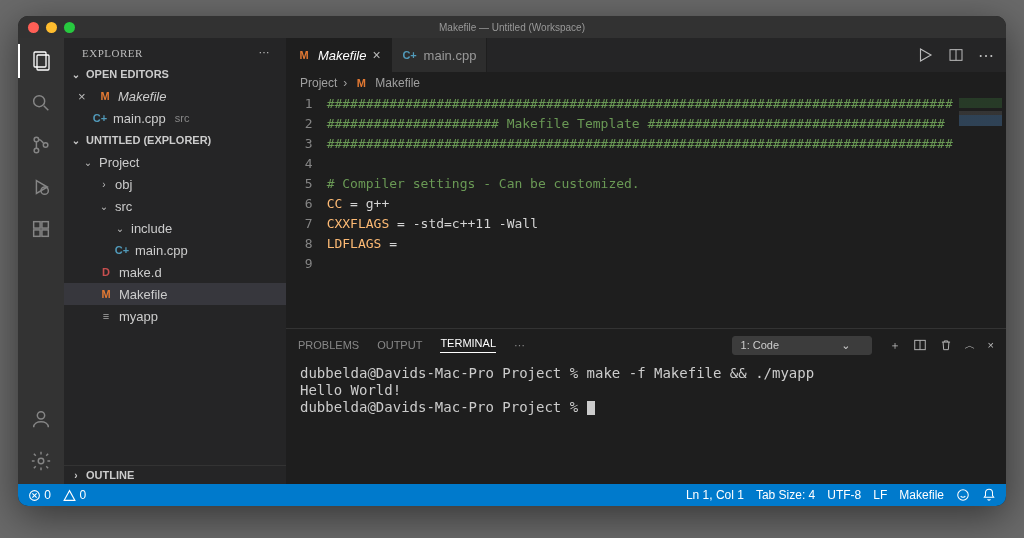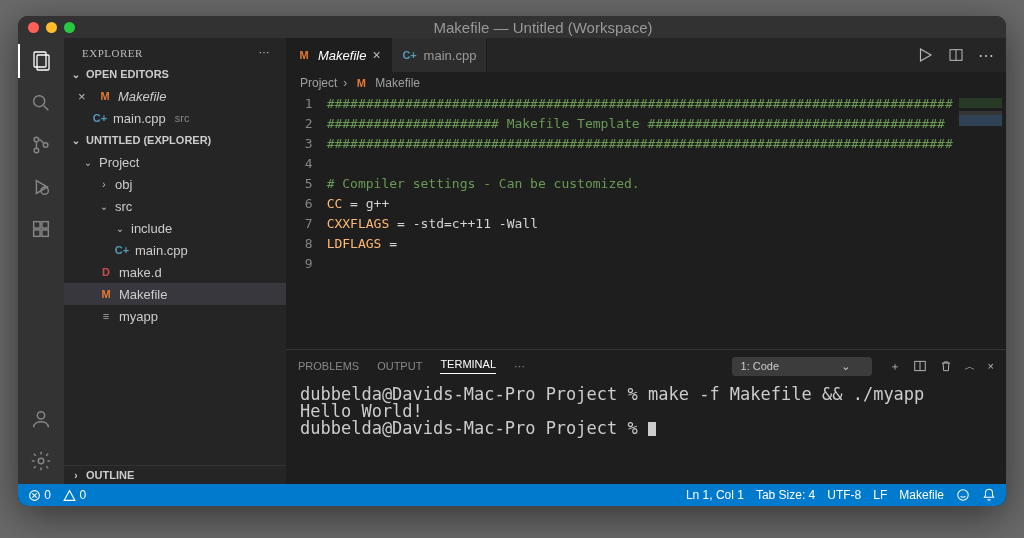--- a/index.html
+++ b/index.html
@@ -35,22 +35,21 @@
 .traffic { display: flex; gap: 7px; }
 .traffic span { width: 11px; height: 11px; border-radius: 50%; }
 .t-red { background: #ff5f56; }
 .t-yellow { background: #ffbd2e; }
 .t-green { background: #27c93f; }
 .titlebar-title {
   position: absolute;
   left: 50%;
   transform: translateX(-50%);
   color: #999;
-  font-size: 15px;
-  margin-left: 31px;
+  font-size: 10px;
 }
 .main-body { flex: 1; display: flex; min-height: 0; }
 .activitybar {
   width: 46px;
   background: #333333;
   display: flex;
   flex-direction: column;
   align-items: center;
   padding-top: 10px;
   gap: 16px;
@@ -206,21 +205,21 @@
   position: relative;
 }
 .minimap-inner {
   position: absolute;
   top: 4px; right: 4px; left: 6px;
   height: 56px;
   background: linear-gradient(#2d4d2d 0 18%, transparent 18% 24%, #444 24% 30%, #3a5a7a 30% 50%, transparent 50%);
   opacity: 0.6;
 }
 .panel {
-  height: 135px;
+  height: 156px;
   background: #1e1e1e;
   border-top: 1px solid #333;
   display: flex;
   flex-direction: column;
 }
 .panel-tabs {
   height: 32px;
   display: flex;
   align-items: center;
   padding: 0 12px;
@@ -242,21 +241,21 @@
   display: flex;
   justify-content: space-between;
   align-items: center;
 }
 .panel-actions { display: flex; gap: 12px; color: #bbb; align-items: center; }
 .panel-actions span { cursor: pointer; }
 .terminal {
   flex: 1;
   padding: 4px 14px;
   font-family: Menlo, Monaco, Consolas, monospace;
-  font-size: 17px;
+  font-size: 14px;
   line-height: 17px;
   color: #ccc;
   white-space: pre;
 }
 .term-cursor {
   display: inline-block;
   width: 8px;
   height: 14px;
   background: #ccc;
   vertical-align: middle;

